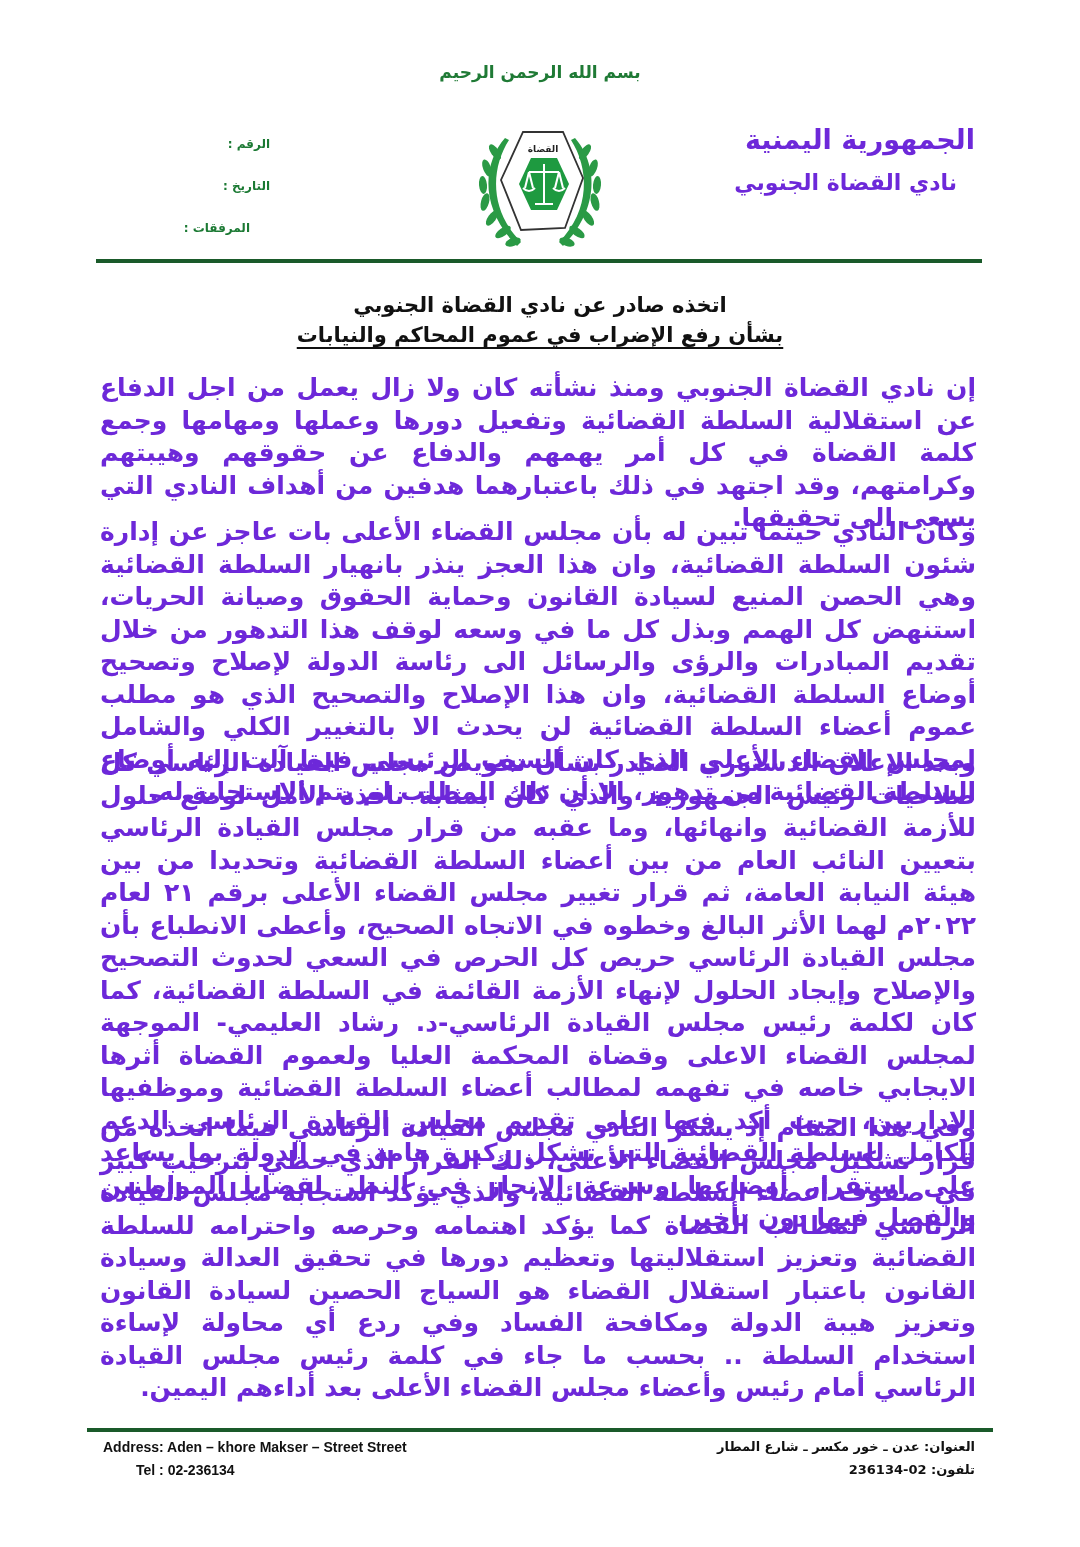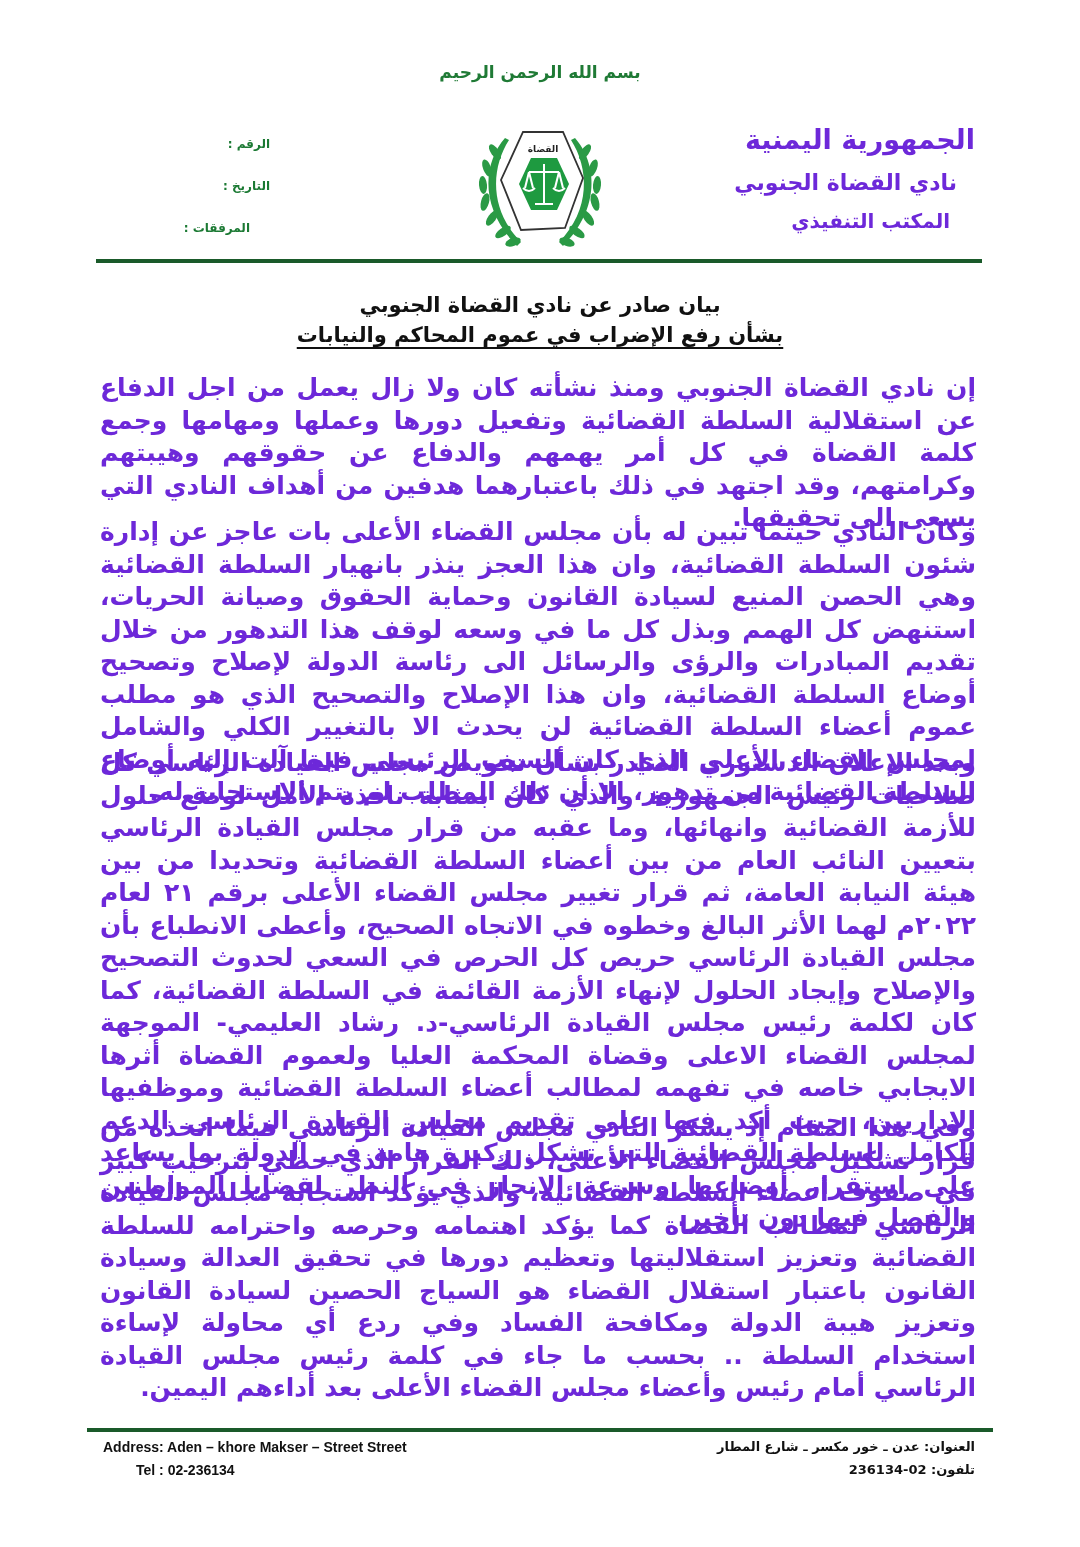--- a/index.html
+++ b/index.html
@@ -145,21 +145,20 @@
 </head>
 <body>
 
 <div class="page">
 
   <div class="basmala">بسم الله الرحمن الرحيم</div>
 
   <div class="hdr-right">
     <div class="l1">الجمهورية اليمنية</div>
     <div class="l2">نادي القضاة الجنوبي</div>
-    <div class="l3">المكتب التنفيذي</div>
   </div>
 
   <div class="logo">
     <svg width="150" height="140" viewBox="0 0 150 140" xmlns="http://www.w3.org/2000/svg">
 
       <g fill="#2a9a45">
         <path d="M40 20 C18 45, 14 90, 52 128 L56 124 C24 92, 26 50, 44 22 Z"></path>
         <ellipse cx="30" cy="34" rx="4" ry="9" transform="rotate(-35 30 34)"></ellipse>
         <ellipse cx="22" cy="50" rx="4" ry="9" transform="rotate(-20 22 50)"></ellipse>
         <ellipse cx="18" cy="67" rx="4" ry="9" transform="rotate(-5 18 67)"></ellipse>
@@ -202,21 +201,21 @@
 
   <div class="hdr-left">
     <div>الرقم :</div>
     <div>التاريخ :</div>
     <div>المرفقات :</div>
   </div>
 
   <div class="rule-top"></div>
 
   <div class="title">
-    <div class="t1">بيان صادر عن نادي القضاة الجنوبي</div>
+    <div class="t1">اتخذه صادر عن نادي القضاة الجنوبي</div>
     <div class="t2"><span>بشأن رفع الإضراب في عموم المحاكم والنيابات</span></div>
   </div>
 
   <p class="body-text p1" style="margin:0">إن نادي القضاة الجنوبي ومنذ نشأته كان ولا زال يعمل من اجل الدفاع عن استقلالية السلطة القضائية وتفعيل دورها وعملها ومهامها وجمع كلمة القضاة في كل أمر يهمهم والدفاع عن حقوقهم وهيبتهم وكرامتهم، وقد اجتهد في ذلك باعتبارهما هدفين من أهداف النادي التي يسعى الى تحقيقها.</p>
   <p class="body-text p2" style="margin:0">وكان النادي حينما تبين له بأن مجلس القضاء الأعلى بات عاجز عن إدارة شئون السلطة القضائية، وان هذا العجز ينذر بانهيار السلطة القضائية وهي الحصن المنيع لسيادة القانون وحماية الحقوق وصيانة الحريات، استنهض كل الهمم وبذل كل ما في وسعه لوقف هذا التدهور من خلال تقديم المبادرات والرؤى والرسائل الى رئاسة الدولة لإصلاح وتصحيح أوضاع السلطة القضائية، وان هذا الإصلاح والتصحيح الذي هو مطلب عموم أعضاء السلطة القضائية لن يحدث الا بالتغيير الكلي والشامل لمجلس القضاء الأعلى الذي كان السبب الرئيسي فيما آلت إليه أوضاع السلطة القضائية من تدهور، الا أن ذلك المطلب لم يتم الاستجابة له.</p>
   <p class="body-text p3" style="margin:0">وبعد الإعلان الدستوري الصادر بشأن تفويض مجلس القيادة الرئاسي كل صلاحيات رئيس الجمهورية والذي كان بمثابة نافذة الأمل لوضع حلول للأزمة القضائية وانهائها، وما عقبه من قرار مجلس القيادة الرئاسي بتعيين النائب العام من بين أعضاء السلطة القضائية وتحديدا من بين هيئة النيابة العامة، ثم قرار تغيير مجلس القضاء الأعلى برقم ٢١ لعام ٢٠٢٢م لهما الأثر البالغ وخطوه في الاتجاه الصحيح، وأعطى الانطباع بأن مجلس القيادة الرئاسي حريص كل الحرص في السعي لحدوث التصحيح والإصلاح وإيجاد الحلول لإنهاء الأزمة القائمة في السلطة القضائية، كما كان لكلمة رئيس مجلس القيادة الرئاسي-د. رشاد العليمي- الموجهة لمجلس القضاء الاعلى وقضاة المحكمة العليا ولعموم القضاة أثرها الايجابي خاصه في تفهمه لمطالب أعضاء السلطة القضائية وموظفيها الإداريين، حيث أكد فيها على تقديم مجلس القيادة الرئاسي الدعم الكامل للسلطة القضائية التي تشكل ركيزة هامة في الدولة بما يساعد على استقرار أوضاعها وسرعة الانجاز في النظر لقضايا المواطنين والفصل فيها دون تأخير.</p>
   <p class="body-text p4" style="margin:0">وفي هذا المقام إذ يشكر النادي مجلس القيادة الرئاسي فيما اتخذه من قرار تشكيل مجلس القضاء الأعلى، ذلك القرار الذي حظي بترحيب كبير في صفوف أعضاء السلطة القضائية، والذي يؤكد استجابة مجلس القيادة الرئاسي لمطالب القضاة كما يؤكد اهتمامه وحرصه واحترامه للسلطة القضائية وتعزيز استقلاليتها وتعظيم دورها في تحقيق العدالة وسيادة القانون باعتبار استقلال القضاء هو السياج الحصين لسيادة القانون وتعزيز هيبة الدولة ومكافحة الفساد وفي ردع أي محاولة لإساءة استخدام السلطة .. بحسب ما جاء في كلمة رئيس مجلس القيادة الرئاسي أمام رئيس وأعضاء مجلس القضاء الأعلى بعد أداءهم اليمين.</p>
 
   <div class="rule-bottom"></div>
 

